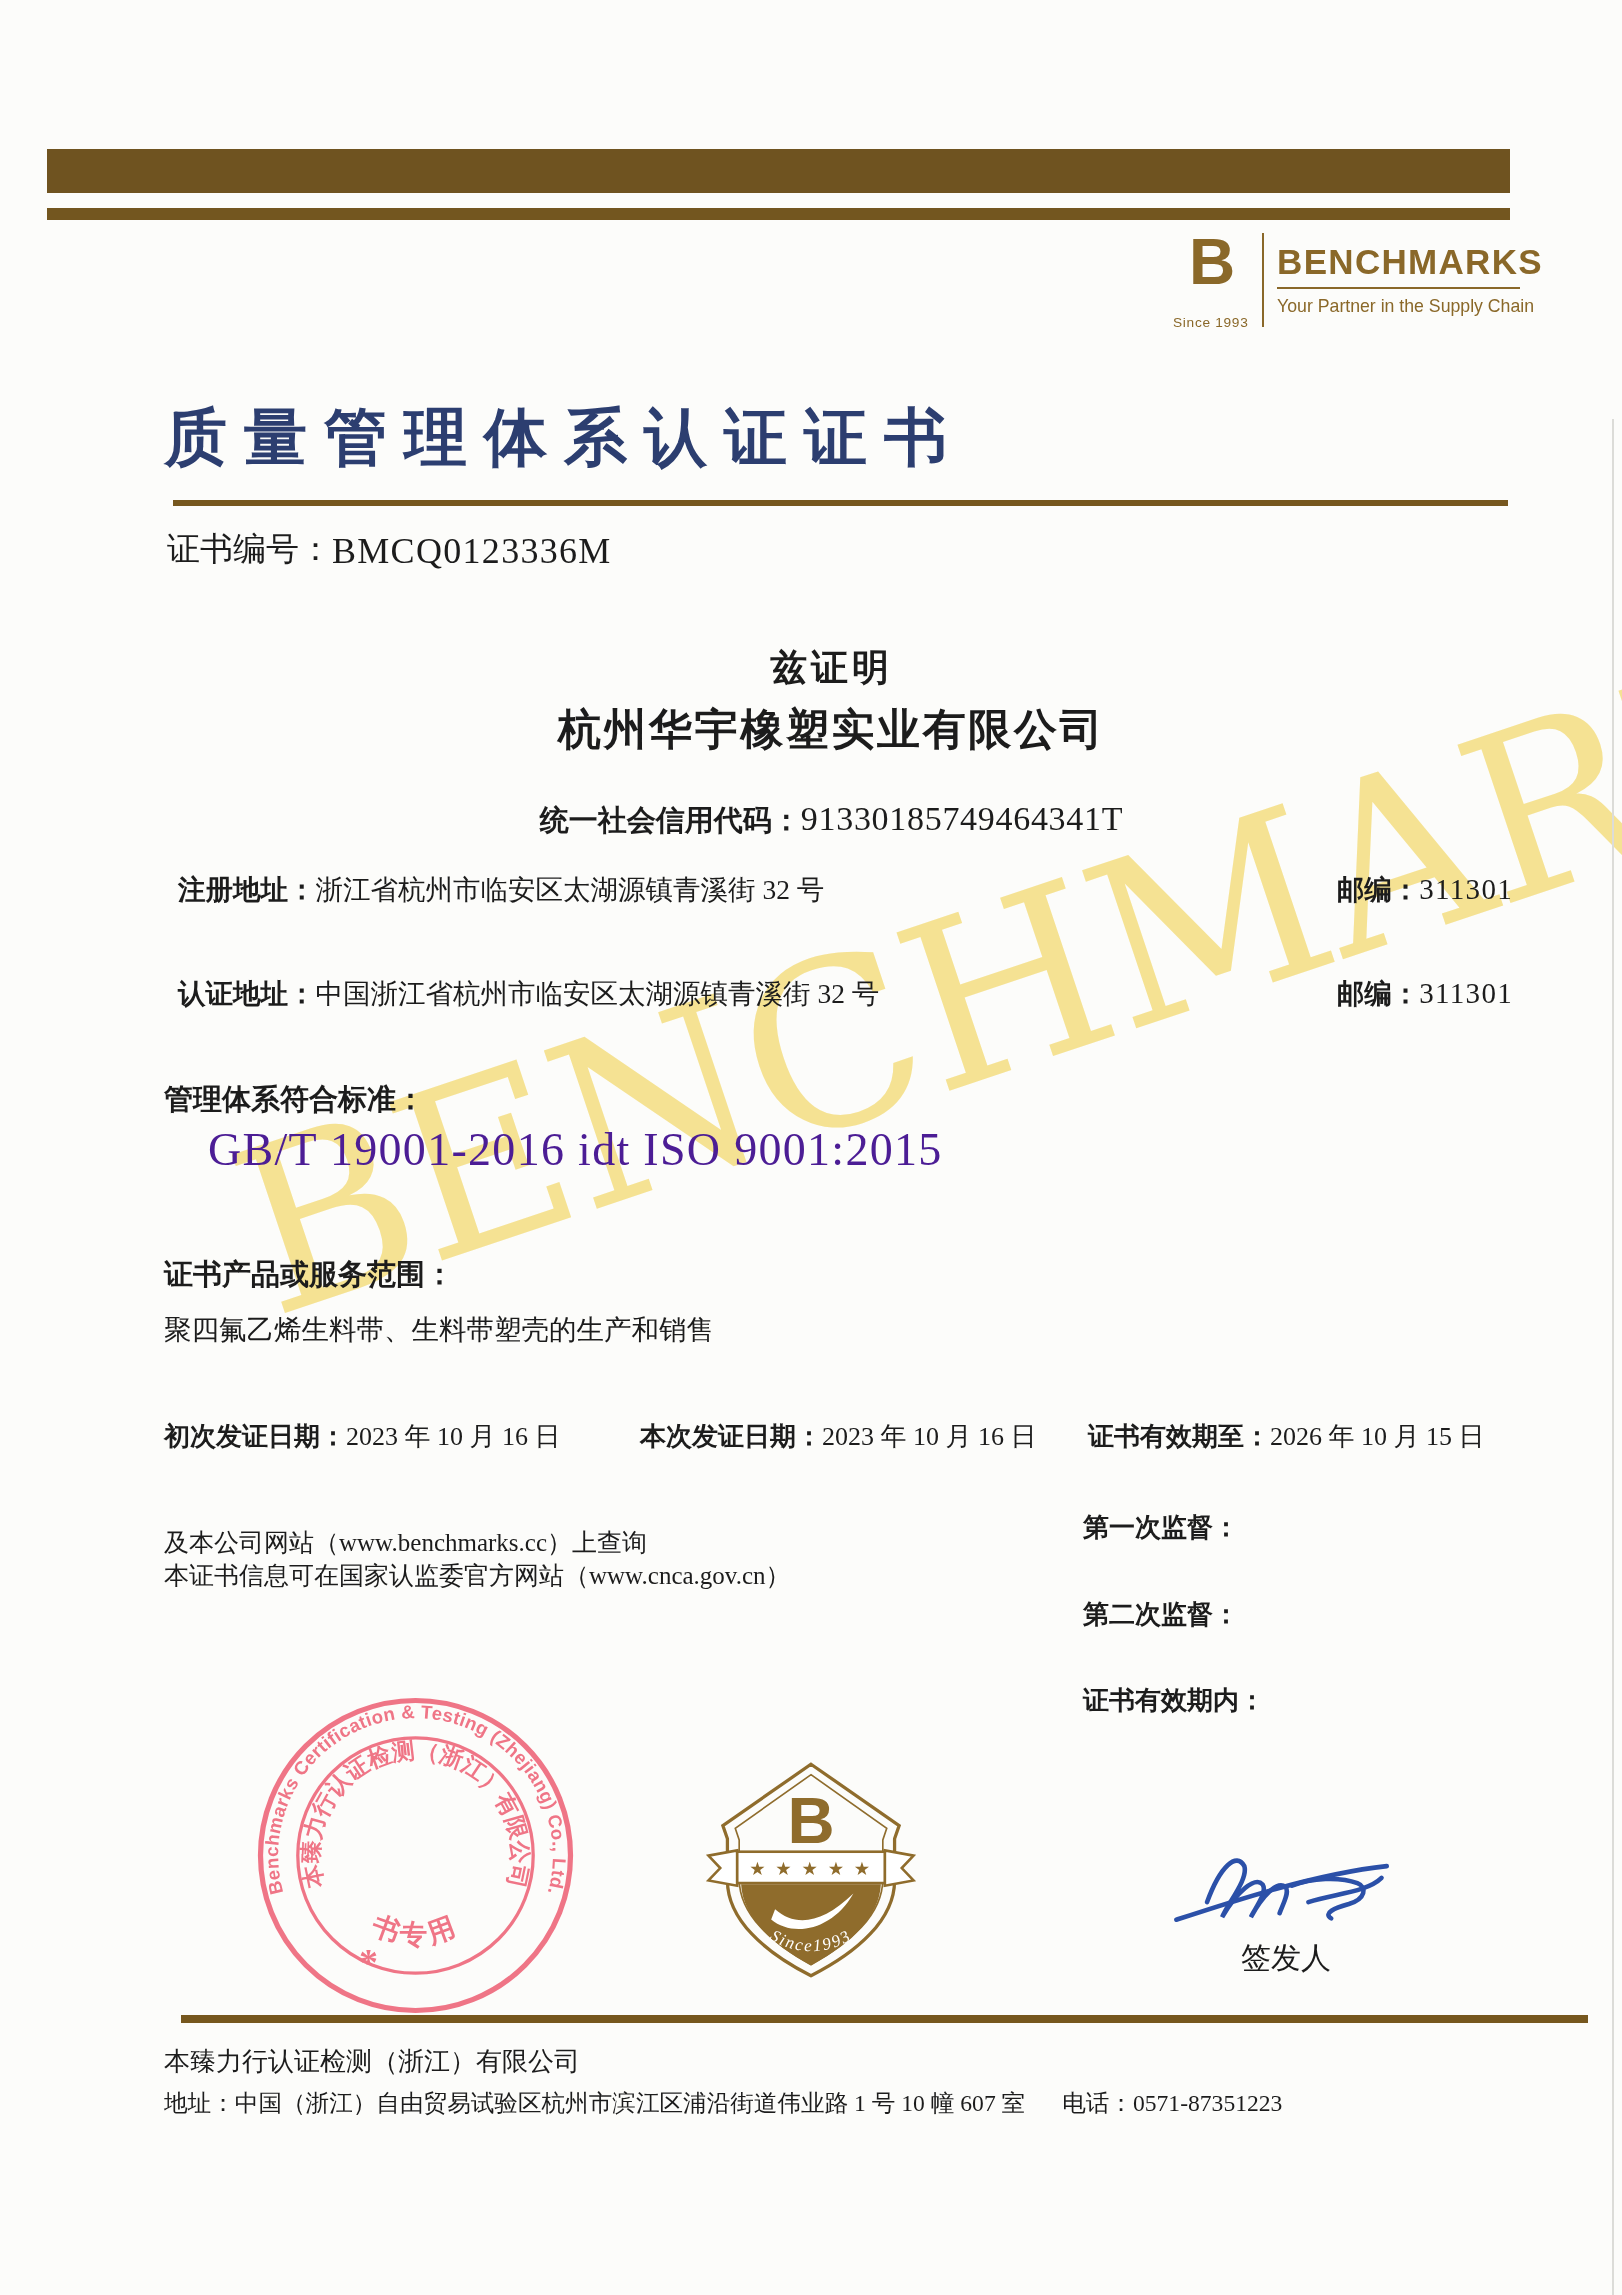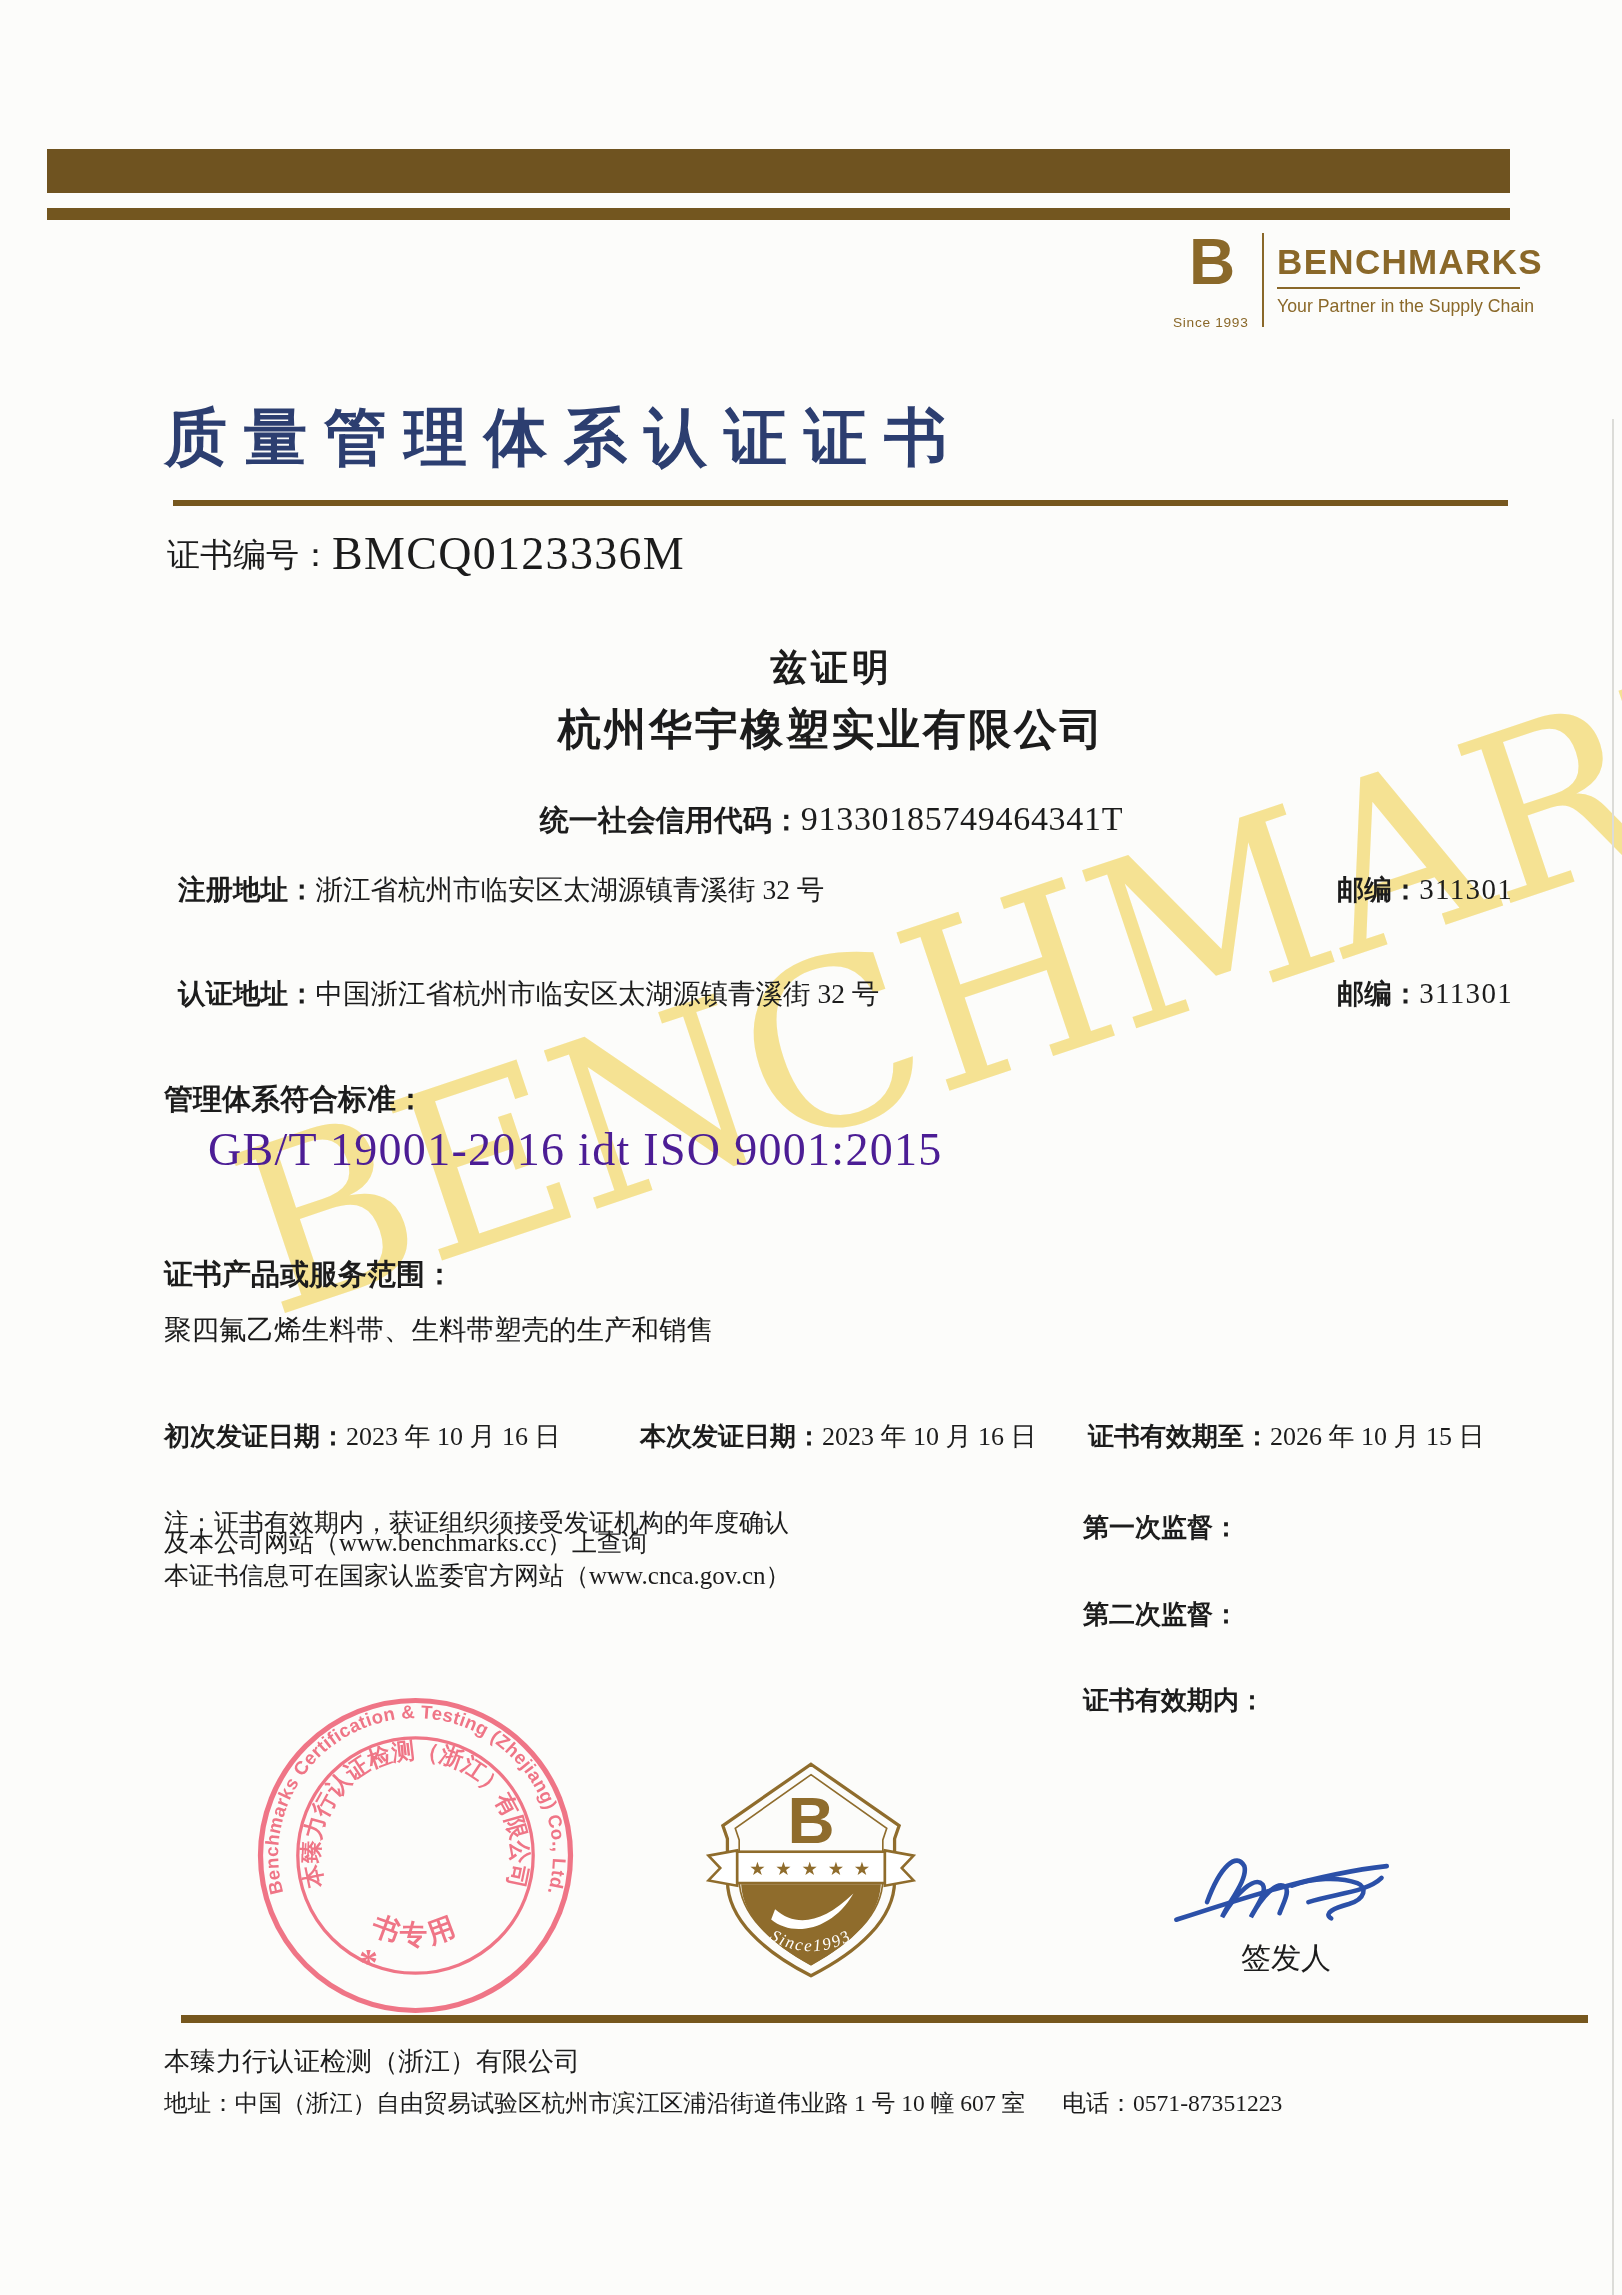--- a/index.html
+++ b/index.html
@@ -37,21 +37,21 @@
   .logo-right { display:flex; flex-direction:column; justify-content:center; }
   .logo-name { font-family:"Liberation Sans","DejaVu Sans",sans-serif; font-weight:bold; font-size:35px; letter-spacing:1.3px; line-height:38px; }
   .logo-rule { height:2px; background:#8a6829; margin-top:5.2px; width:243px; }
   .logo-tagline { font-family:"Liberation Sans",sans-serif; font-size:17.7px; margin-top:7.2px; }
 
   
   .title { left:164px; top:395px; font-size:63px; font-weight:bold; color:#2c3e70; letter-spacing:17px; white-space:nowrap; }
   .title-rule { left:173px; top:500px; width:1335px; height:5.9px; background:#76571e; }
 
   .cert-line { left:167px; top:527px; font-size:33px; white-space:nowrap; }
-  .cert-line .num { font-size:46px; letter-spacing:1.3px; vertical-align:-2.6px; }
+  .cert-line .num { font-size:36px; letter-spacing:1.3px; vertical-align:-2.6px; }
 
   .center-col { left:164px; width:1335px; text-align:center; white-space:nowrap; }
   .certify { top:643px; font-size:37px; font-weight:bold; letter-spacing:3.9px; }
   .company { top:701px; font-size:43px; font-weight:bold; letter-spacing:2.6px; }
   .credit  { top:800px; font-size:29px; }
   .credit .lbl { font-weight:bold; }
   .credit .code { font-size:34px; letter-spacing:0.7px; }
 
   .row { left:178px; width:1335px; font-size:27.5px; white-space:nowrap; }
   .row .lbl { font-weight:bold; }
@@ -145,21 +145,20 @@
   <div class="abs dates d1 z">
     <span class="lbl">初次发证日期：</span><span>2023 年 10 月 16 日</span>
   </div>
   <div class="abs dates d2 z">
     <span class="lbl">本次发证日期：</span><span>2023 年 10 月 16 日</span>
   </div>
   <div class="abs dates d3 z">
     <span class="lbl">证书有效期至：</span><span>2026 年 10 月 15 日</span>
   </div>
 
-  <div class="abs note n1 z">注：证书有效期内，获证组织须接受发证机构的年度确认</div>
   <div class="abs note n2 z">本证书信息可在国家认监委官方网站（www.cnca.gov.cn）</div>
   <div class="abs note n3 z">及本公司网站（www.benchmarks.cc）上查询</div>
 
   <div class="abs sup s1 z">第一次监督：</div>
   <div class="abs sup s2 z">第二次监督：</div>
   <div class="abs sup s3 z">证书有效期内：</div>
 
   <svg class="abs stamp" width="327" height="327" viewBox="0 0 500 500">
     <defs>
       <path id="arcEn" d="M 59.7,338.8 A 210,210 0 1 1 440.3,338.8" fill="none"></path>

